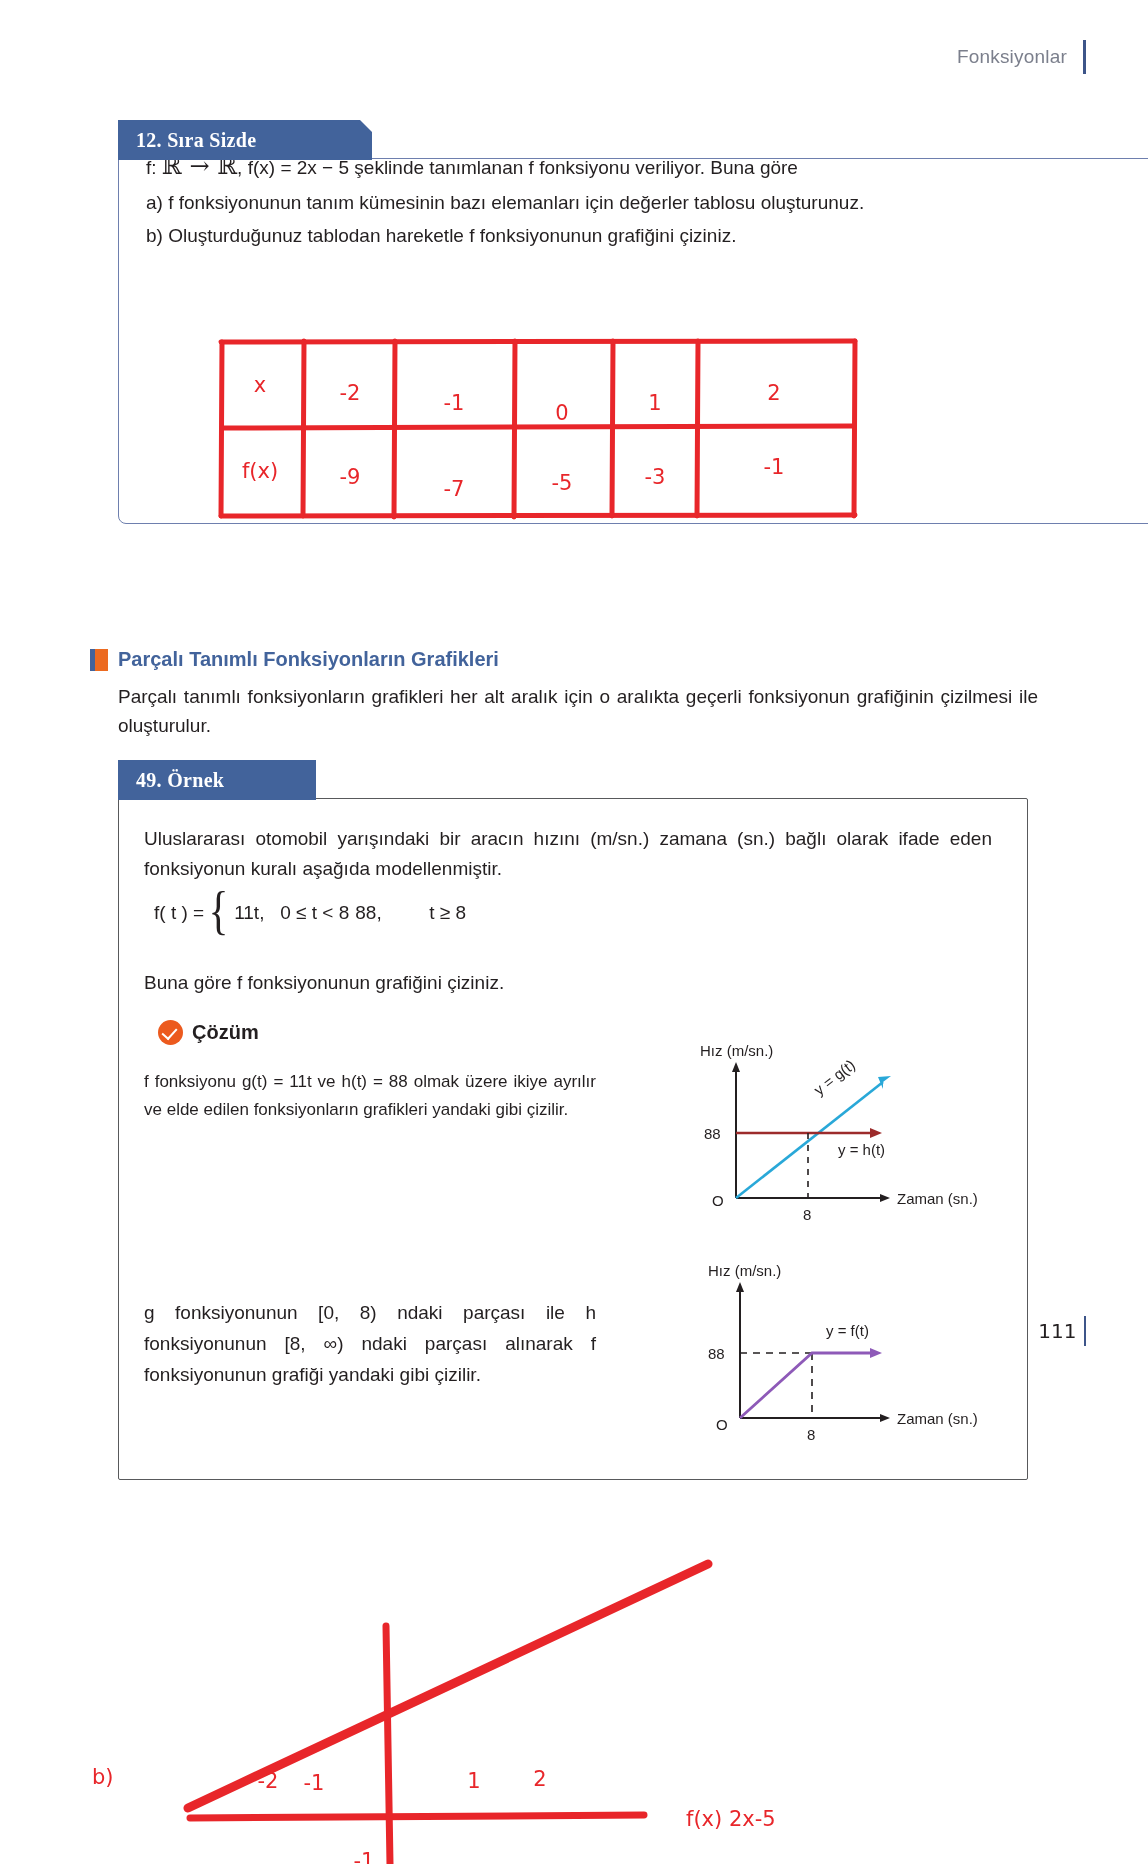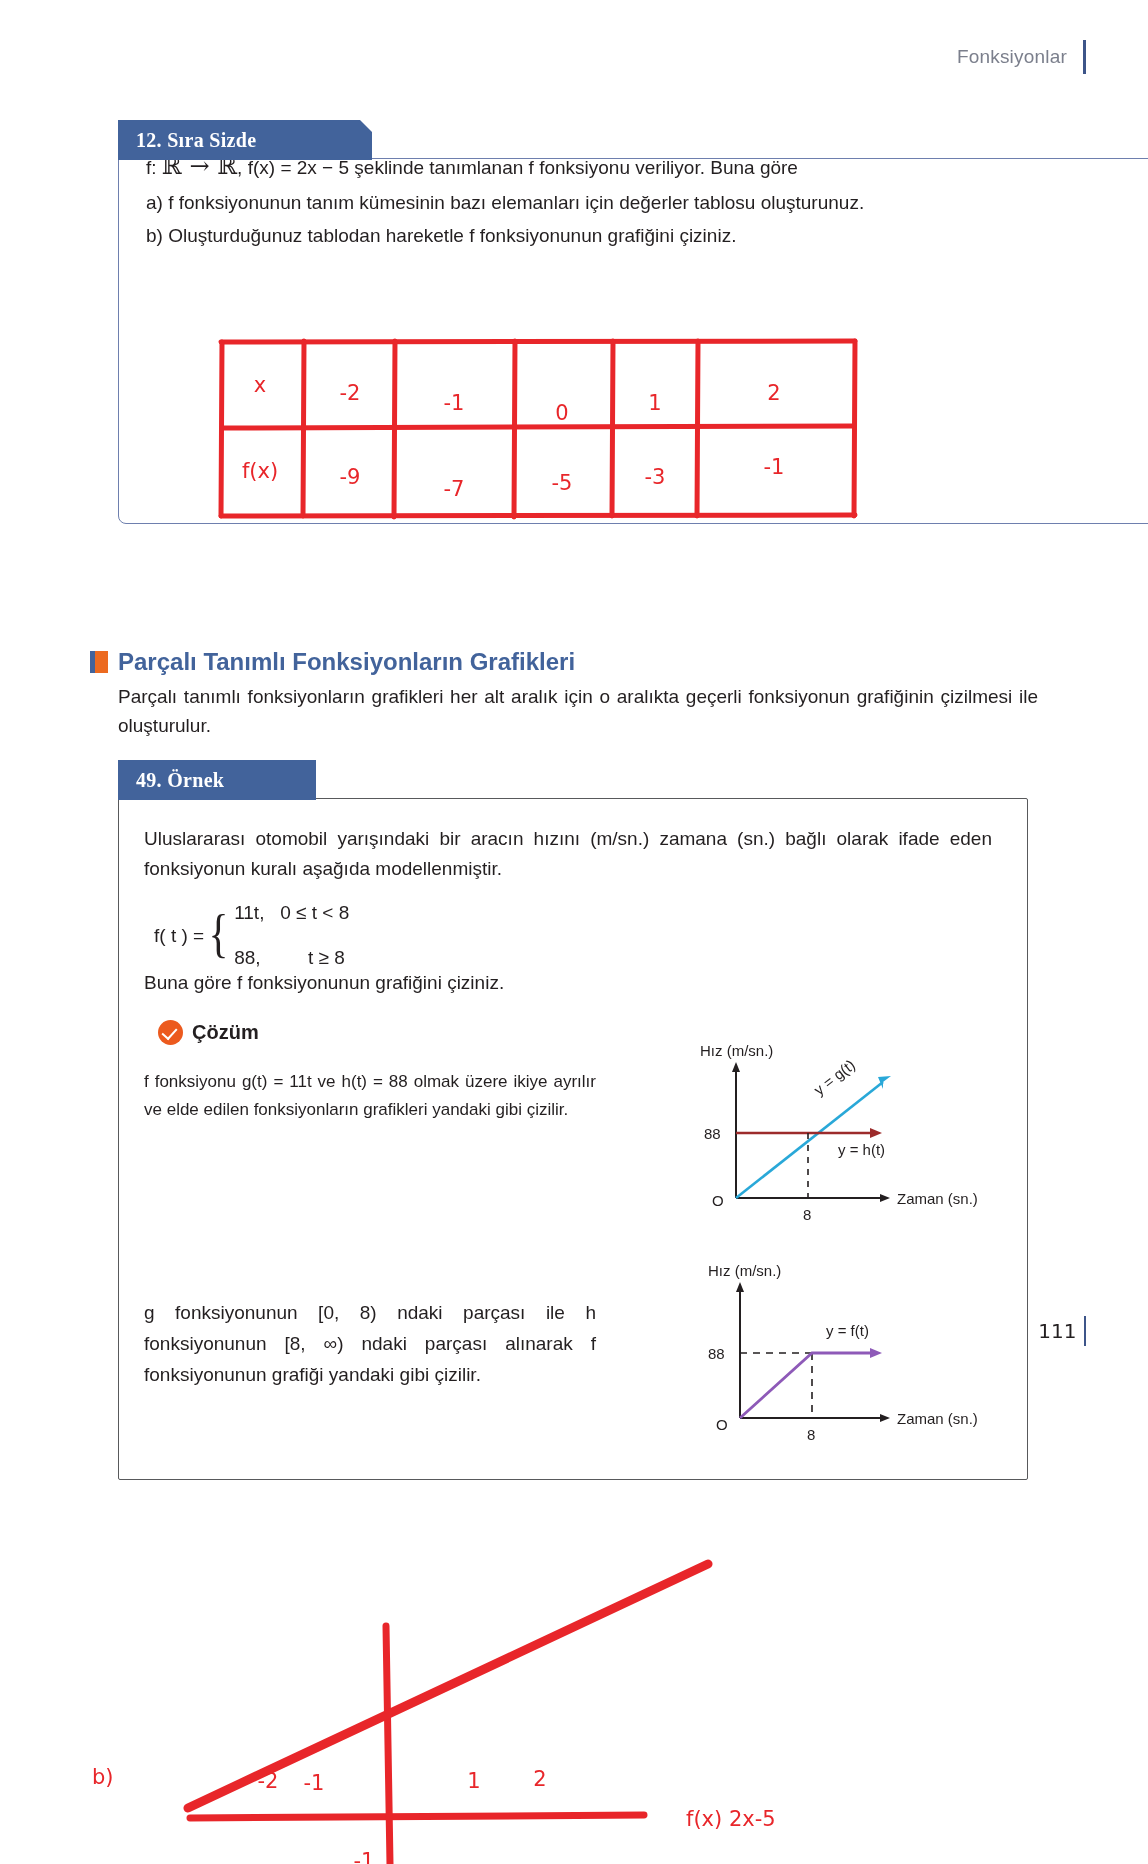--- a/index.html
+++ b/index.html
@@ -123,21 +123,21 @@
     width: 18px;
     height: 22px;
     background: #ec6a20;
     border-left: 5px solid #42639b;
     box-sizing: border-box;
     margin-right: 10px;
   }
   #sec-heading .h {
     color: #42639b;
     font-weight: bold;
-    font-size: 24px;
+    font-size: 20px;
   }
   #sec-para {
     position: absolute;
     left: 118px;
     top: 682px;
     width: 920px;
     font-size: 19px;
     line-height: 1.55;
     text-align: justify;
   }
@@ -182,22 +182,21 @@
   }
   .piecewise .lhs { margin-right: 2px; }
   .piecewise .brace {
     font-size: 52px;
     line-height: 0;
     transform: translateY(-2px) scaleX(.8);
     font-family: "Liberation Serif", serif;
   }
   .piecewise .cases {
     display: flex;
-    flex-direction: column;
-    gap: 23px;
+    gap: 6px;
     margin-left: 3px;
   }
   .piecewise .cases .row { white-space: pre; }
 
   .ornek-q {
     position: absolute;
     left: 26px;
     top: 174px;
     font-size: 19px;
   }

